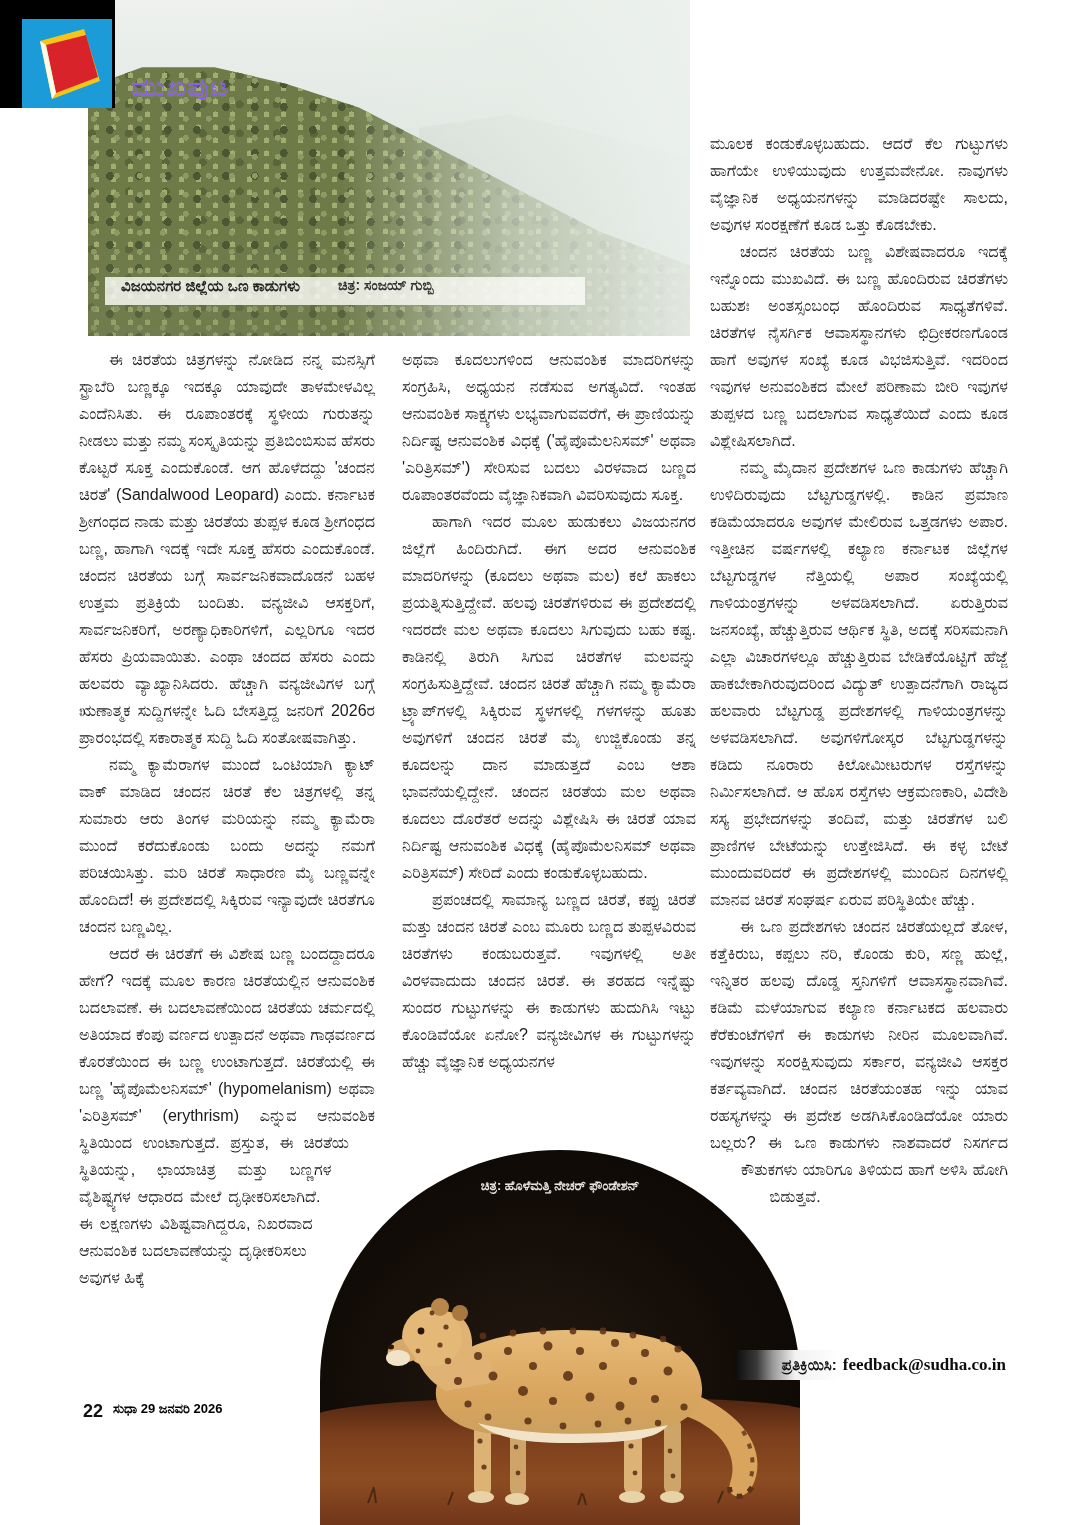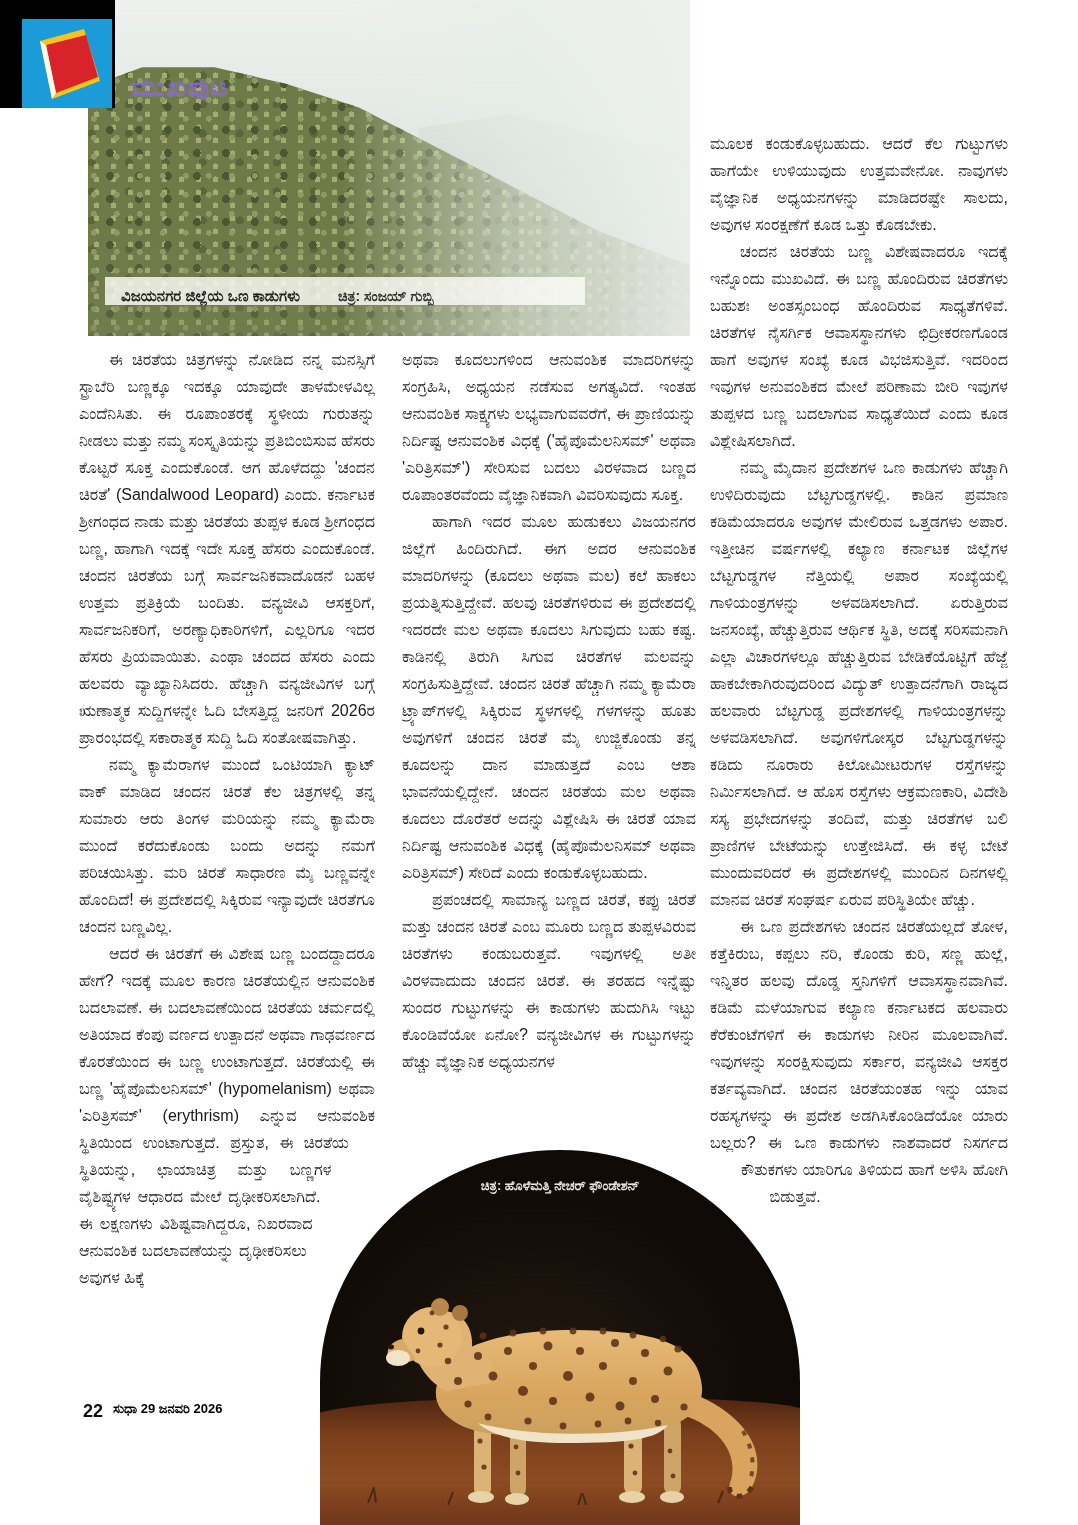--- a/index.html
+++ b/index.html
@@ -22,21 +22,21 @@
           radial-gradient(circle at 25% 25%,#8d9a63 0 3px,rgba(0,0,0,0) 3px),
           radial-gradient(circle at 75% 65%,#4b5733 0 4px,rgba(0,0,0,0) 4px),
           radial-gradient(circle at 50% 80%,#a2ac70 0 3px,rgba(0,0,0,0) 3px),
           radial-gradient(circle at 10% 60%,#5a6639 0 4px,rgba(0,0,0,0) 4px);
         background-size:23px 19px,29px 23px,17px 13px,37px 29px;
         clip-path:polygon(0 26%,9% 20%,21% 20%,33% 25%,45% 32%,57% 43%,71% 56%,85% 69%,100% 79%,100% 100%,0 100%);}
   .hill-shade{position:absolute;inset:0;
         background:linear-gradient(90deg,rgba(238,242,238,0) 42%,rgba(230,237,231,.65) 72%,rgba(236,241,237,.92) 100%),
                    linear-gradient(0deg,rgba(120,130,90,.35) 0%,rgba(0,0,0,0) 30%);}
   .hero-caption{position:absolute;left:17px;bottom:31px;width:480px;height:28px;z-index:2;
-        background:rgba(252,252,249,.82);display:flex;align-items:flex-end;gap:38px;padding:0 16px;box-sizing:border-box;}
+        background:rgba(252,252,249,.82);display:flex;align-items:flex-start;gap:38px;padding:0 16px;box-sizing:border-box;}
   .hero-caption .cap{font-size:15px;font-weight:bold;color:#22221f;white-space:nowrap;}
   .hero-caption .cred{font-size:14px;font-weight:bold;color:#33332f;white-space:nowrap;}
 
   
   .col{position:absolute;text-align:justify;font-size:16px;line-height:27px;overflow:hidden;color:#191919;}
   .col p{margin:0;text-indent:30px;}
   .col p.noindent{text-indent:0;}
   .col-1{left:79px;top:346px;width:296px;height:1052px;}
   .col-2{left:402px;top:346px;width:294px;height:818px;}
   .col-3{left:710px;top:130px;width:298px;height:1212px;}
@@ -211,14 +211,18 @@
     <div class="arch-caption">
       <div class="cr">ಚಿತ್ರ: ಹೊಳೆಮತ್ತಿ ನೇಚರ್ ಫೌಂಡೇಶನ್</div>
     </div>
   </div>
 
   <div class="footer-left">
     <span class="page-number">22</span>
     <span class="issue">ಸುಧಾ 29 ಜನವರಿ 2026</span>
   </div>
 
+  <div class="feedback-bar">
+    <span class="feedback-label">ಪ್ರತಿಕ್ರಿಯಿಸಿ:</span>
+    <span class="feedback-email">feedback@sudha.co.in</span>
+  </div>
 
 </div>
 
 </body></html>

